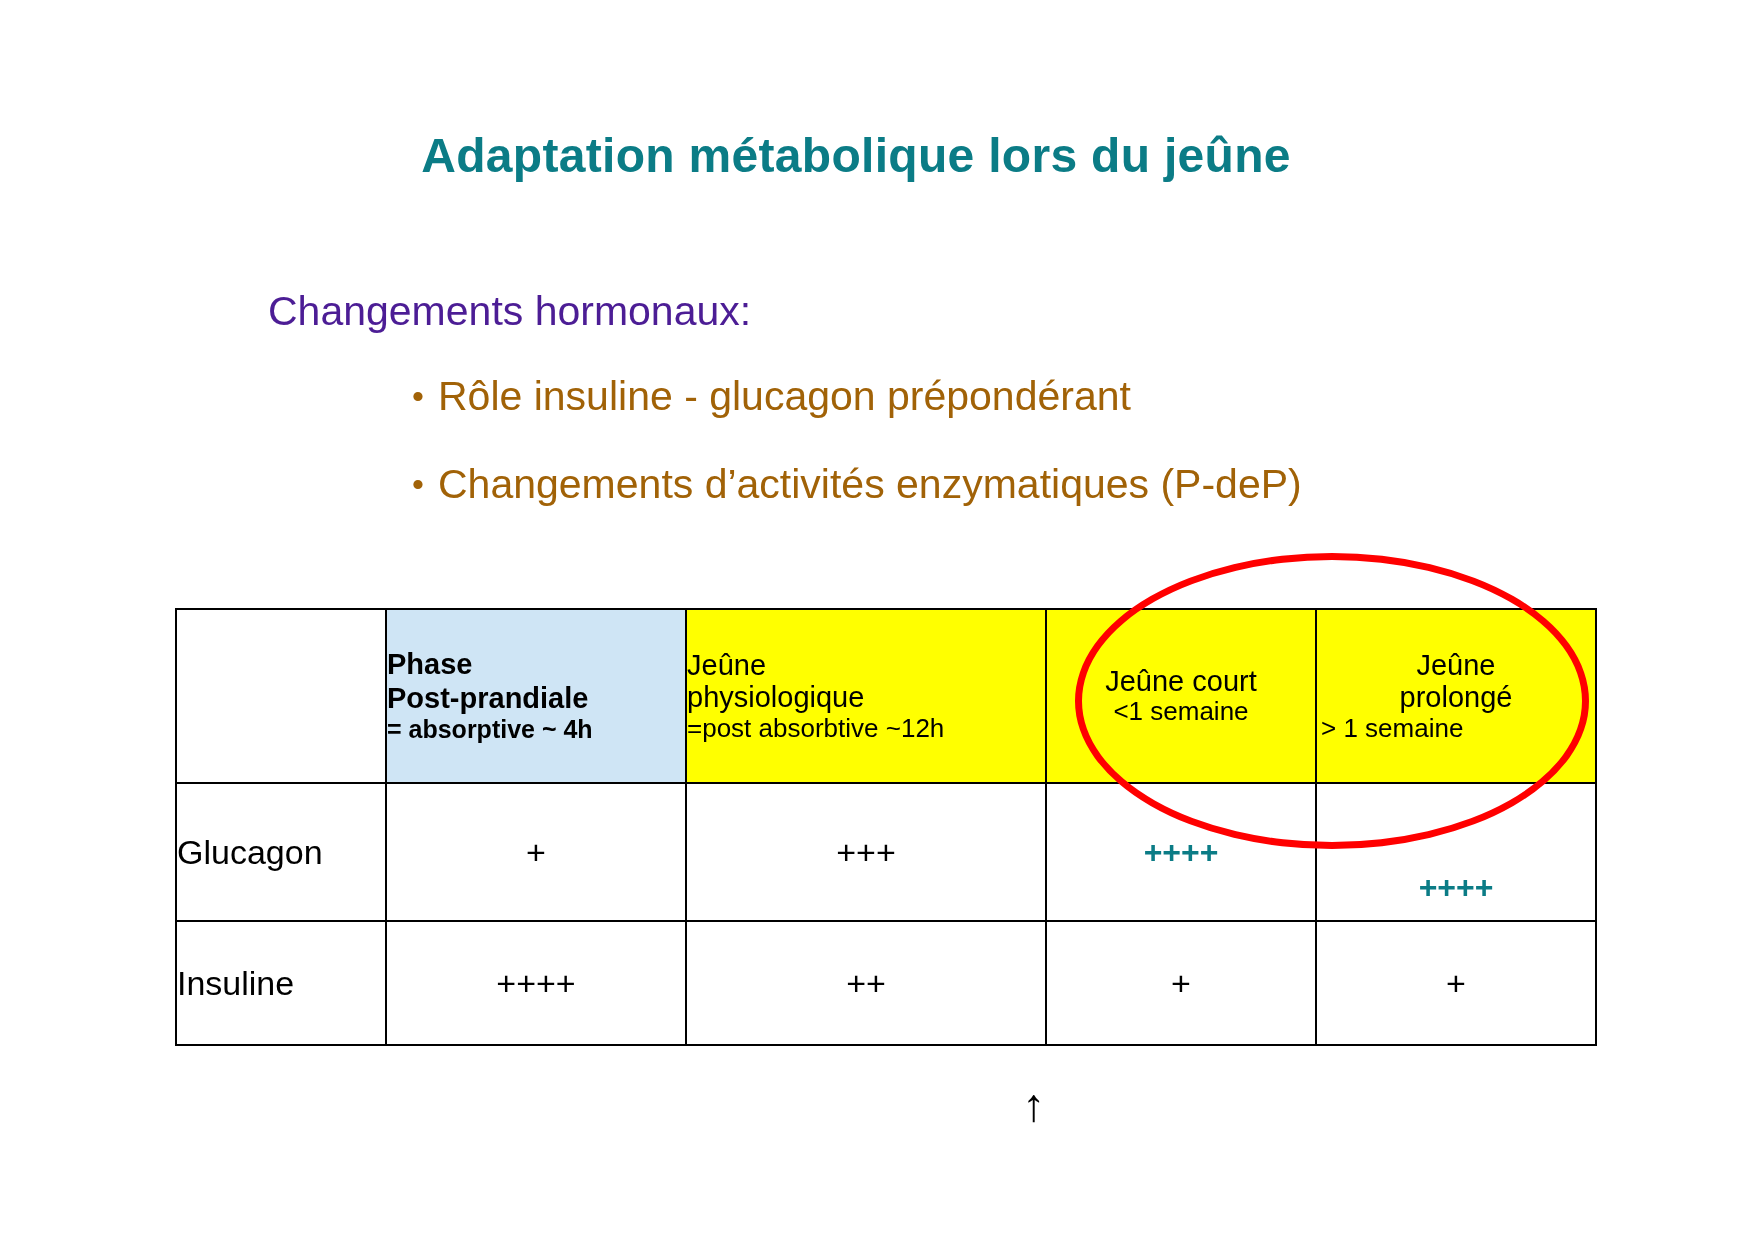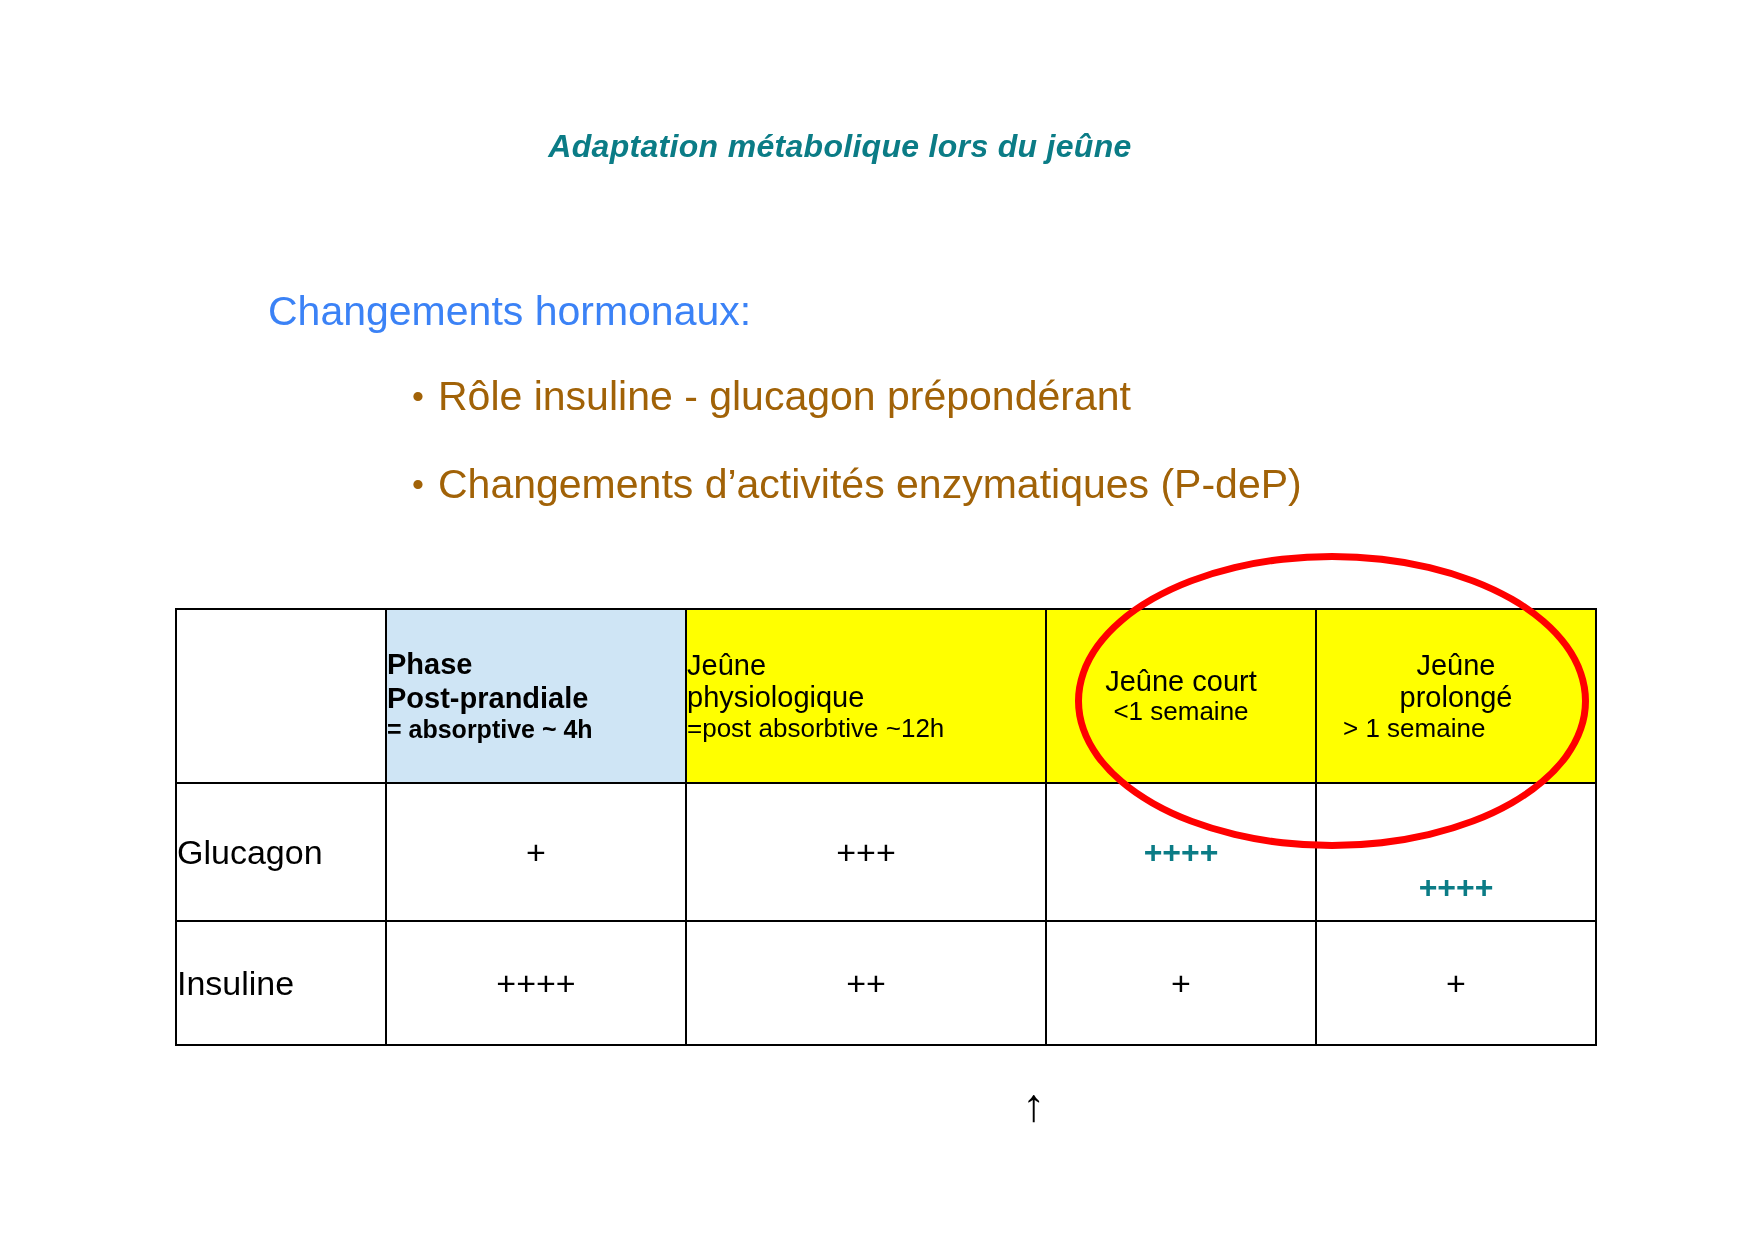--- a/index.html
+++ b/index.html
@@ -17,38 +17,37 @@
   }
 
   #slide {
     position: absolute;
     inset: 0;
   }
 
   
   .slide-title {
     position: absolute;
-    left: 0;
+    left: 16px;
     top: 128px;
     width: 1680px;
     text-align: center;
-    font-size: 32px;
+    font-size: 48px;
     font-weight: bold;
     color: #0b7c86;
     letter-spacing: 0.3px;
-    font-style: italic;
   }
 
   
   .body-lead {
     position: absolute;
     left: 268px;
     top: 288px;
     font-size: 41px;
-    color: #3b82f6;
+    color: #4c1d95;
   }
   .bullet {
     position: absolute;
     left: 412px;
     font-size: 41px;
     color: #a16207;
     white-space: nowrap;
   }
   .bullet .dot {
     display: inline-block;
@@ -113,21 +112,21 @@
     font-size: 29px;
     line-height: 1.12;
   }
   .h-small {
     font-size: 26px;
     line-height: 1.15;
   }
   td.h-court { text-align: center; }
   td.h-prol  { text-align: left; }
   td.h-prol .h-big { text-align: center; }
-  td.h-prol .h-small { padding-left: 26px; }
+  td.h-prol .h-small { padding-left: 4px; }
 
   
   tr.data-row td { height: 122px; }
   td.row-label {
     font-size: 34px;
     padding-left: 16px;
     text-align: left;
   }
   td.cell {
     text-align: center;

